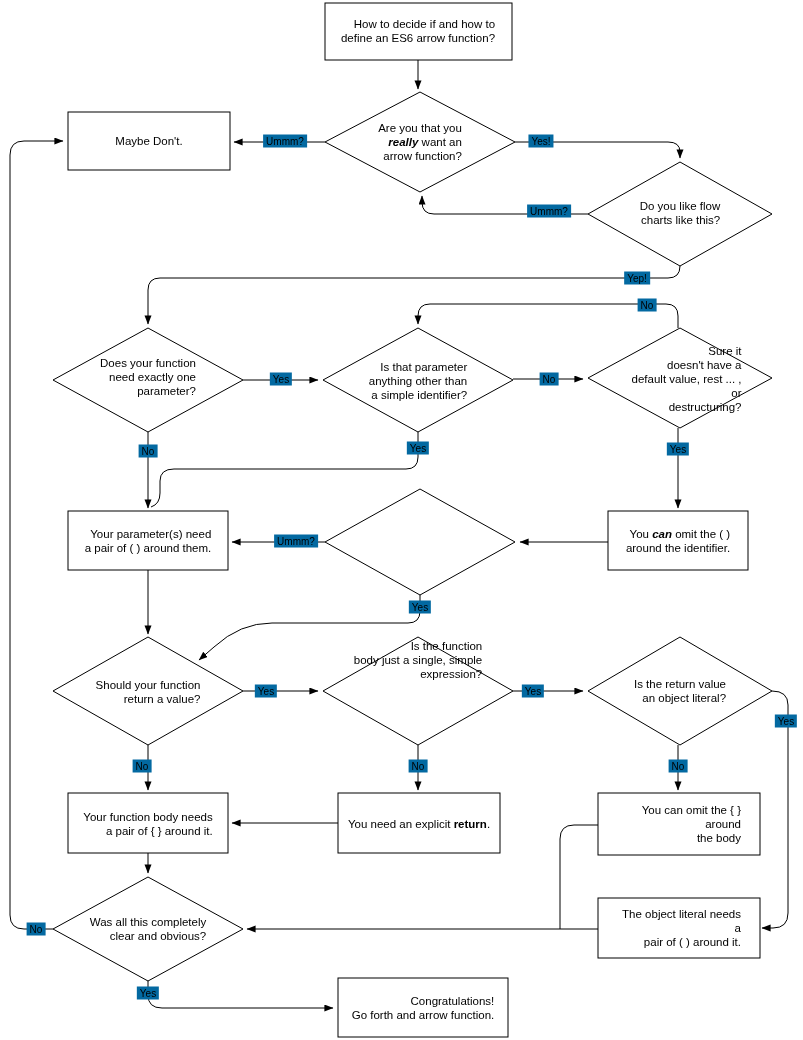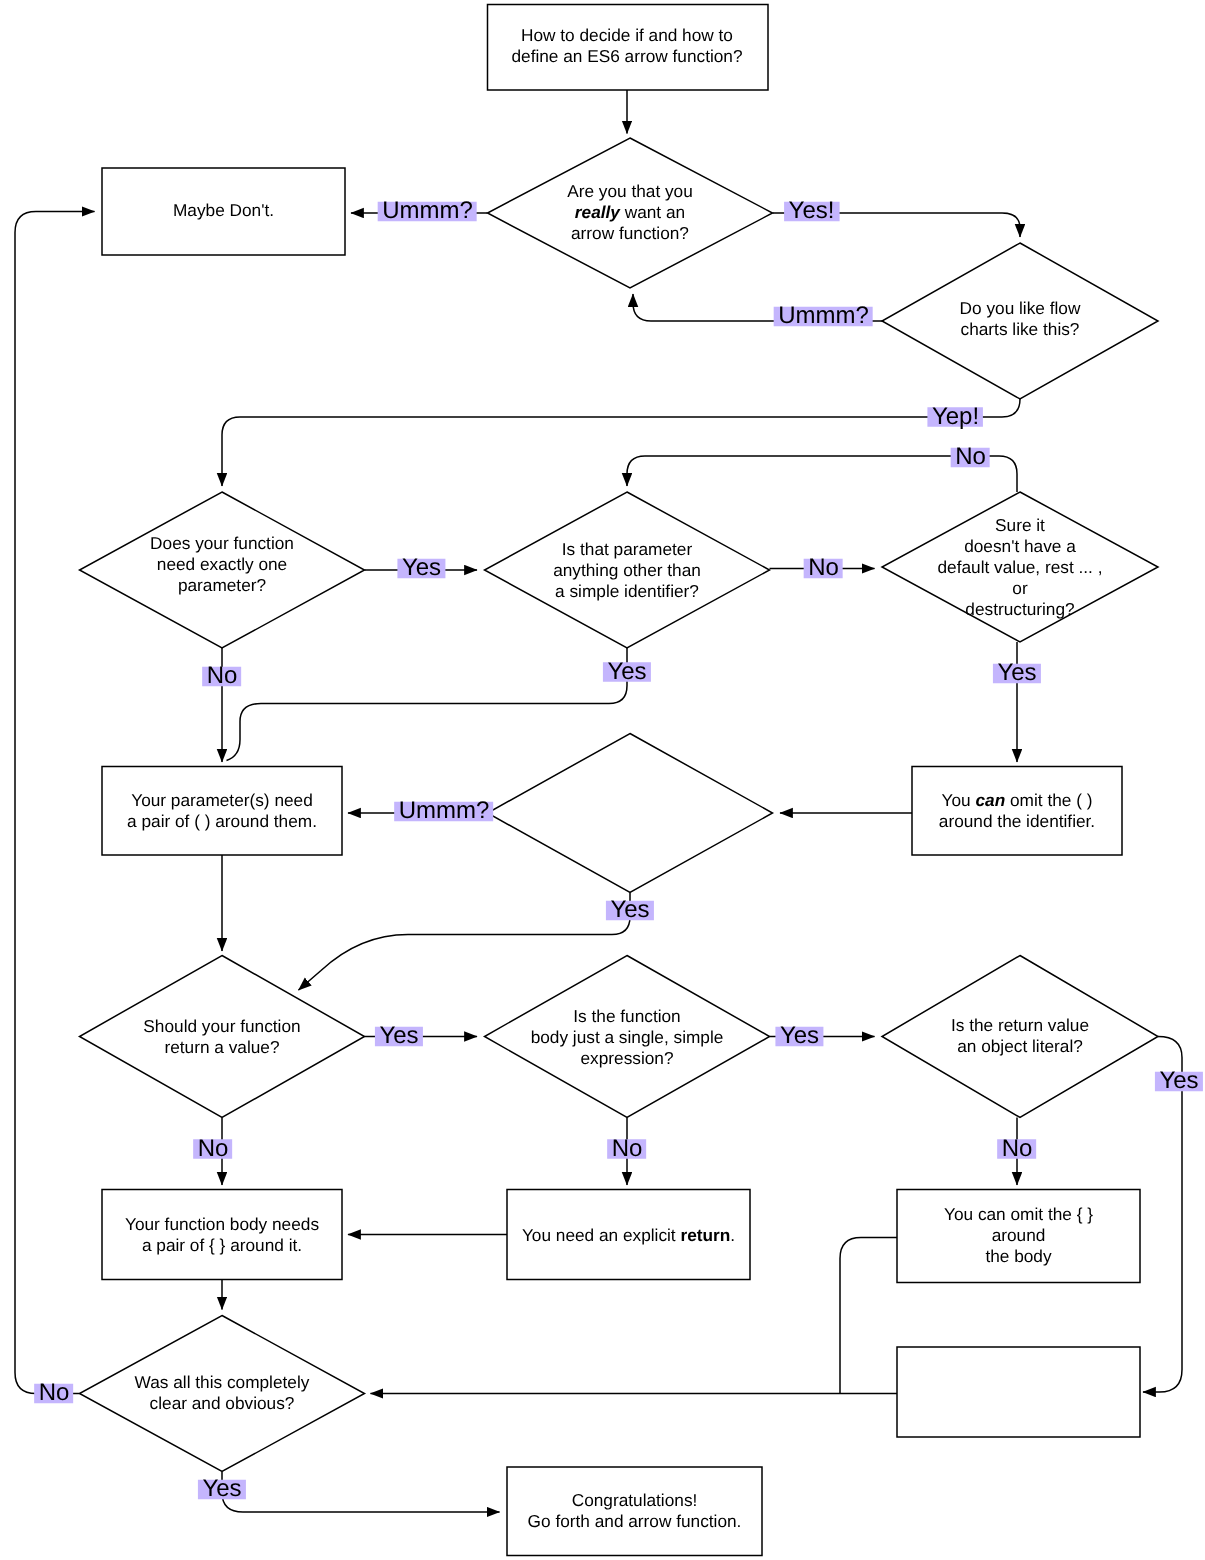--- a/index.html
+++ b/index.html
@@ -1,22 +1,22 @@
 <!DOCTYPE html>
 <html><head>
 <meta charset="utf-8">
 <style>
   html,body{margin:0;padding:0;background:#fff;}
   .stage{position:relative;width:803px;height:1040px;background:#fff;overflow:hidden;
          font-family:"Liberation Sans",sans-serif;color:#000;}
   .stage svg{position:absolute;left:0;top:0;}
-  .node{position:absolute;transform:translate(-50%,-50%);text-align:center;
+  .node{position:absolute;transform:translate(-50%,-50%);text-align:right;
         font-size:11.5px;line-height:14px;white-space:pre-line;}
-  .elabel{position:absolute;transform:translate(-50%,-50%);font-size:16px;line-height:13px;
-          background:#c4b5fd;padding:0 3px;white-space:nowrap;}
+  .elabel{position:absolute;transform:translate(-50%,-50%);font-size:10px;line-height:13px;
+          background:#0369a1;padding:0 3px;white-space:nowrap;}
   .bi{font-weight:bold;font-style:italic;}
   .b{font-weight:bold;}
 </style>
 </head>
 <body>
 
 <div class="stage">
 
   <svg width="803" height="1040" viewBox="0 0 803 1040">
     <defs>
@@ -97,32 +97,34 @@
   <div class="node" style="left:680px;top:379px"><span>Sure it
 doesn't have a
 default value, rest ... , or
 destructuring?</span></div>
   <div class="node" style="left:148px;top:541px"><span>Your parameter(s) need
 a pair of ( ) around them.</span></div>
   <div class="node" style="left:678px;top:541px"><span>You </span><span class="bi">can</span><span> omit the ( )
 around the identifier.</span></div>
   <div class="node" style="left:148px;top:692px"><span>Should your function
 return a value?</span></div>
-  <div class="node" style="left:418px;top:692px"><span>Is the function
+  <div class="node" style="left:418px;top:660px"><span>Is the function
 body just a single, simple
 expression?</span></div>
   <div class="node" style="left:680px;top:691px"><span>Is the return value
 an object literal?</span></div>
   <div class="node" style="left:148px;top:824px"><span>Your function body needs
 a pair of { } around it.</span></div>
   <div class="node" style="left:419px;top:824px"><span>You need an explicit </span><span class="b">return</span><span>.</span></div>
   <div class="node" style="left:679px;top:824px"><span>You can omit the { } around
 the body</span></div>
   <div class="node" style="left:148px;top:929px"><span>Was all this completely
 clear and obvious?</span></div>
+  <div class="node" style="left:679px;top:928px"><span>The object literal needs a
+pair of ( ) around it.</span></div>
   <div class="node" style="left:423px;top:1008px"><span>Congratulations!
 Go forth and arrow function.</span></div>
 
   <div class="elabel" style="left:285px;top:141px">Ummm?</div>
   <div class="elabel" style="left:541px;top:141px">Yes!</div>
   <div class="elabel" style="left:549px;top:211px">Ummm?</div>
   <div class="elabel" style="left:637px;top:278px">Yep!</div>
   <div class="elabel" style="left:647px;top:305px">No</div>
   <div class="elabel" style="left:281px;top:379px">Yes</div>
   <div class="elabel" style="left:549px;top:379px">No</div>

